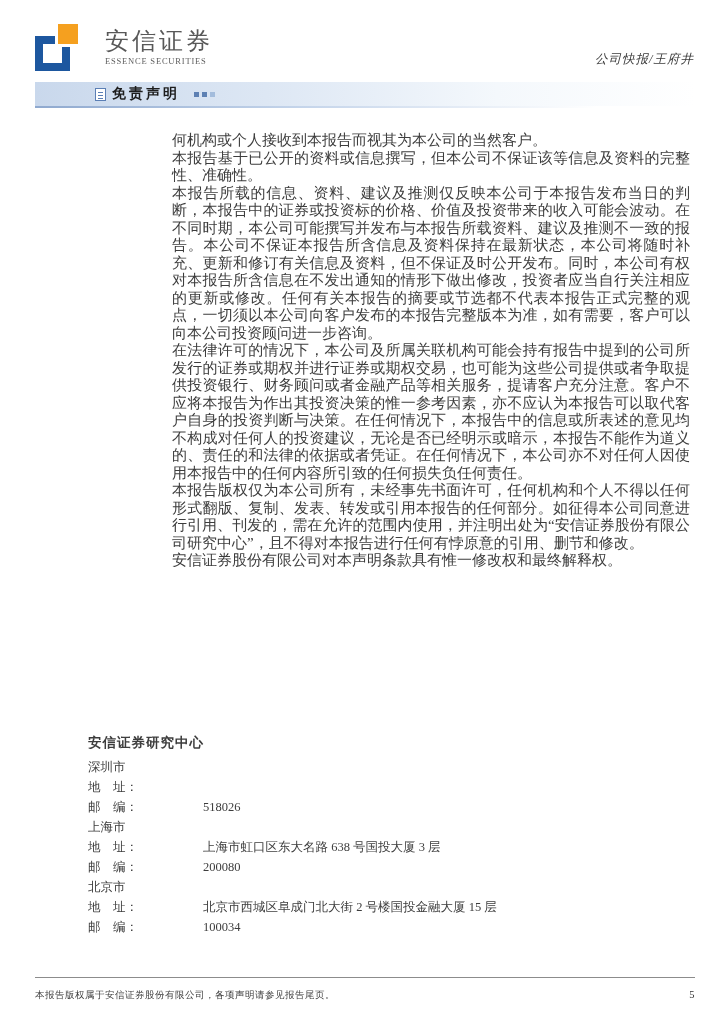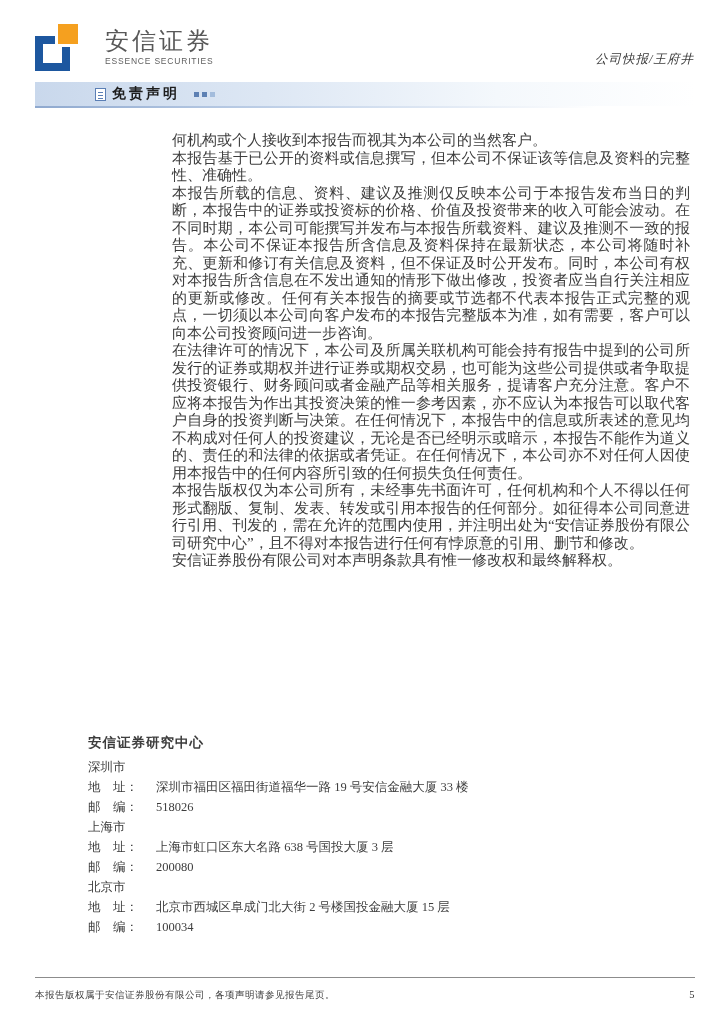--- a/index.html
+++ b/index.html
@@ -33,21 +33,21 @@
     background:#f5a01f;
     box-shadow:0 0 0 3px #ffffff;
   }
   .brand-text { margin-left:10px; padding-top:4px; }
   .brand-cn {
     font-family:"Liberation Sans", sans-serif;
     font-size:24px; line-height:26px; color:#585858;
     letter-spacing:3px; font-weight:500;
   }
   .brand-en {
-    font-family:Liberation Sans, sans-serif;
+    font-family:Liberation Serif, serif;
     font-size:8.5px; color:#5e5e5e; letter-spacing:0.8px;
     margin-top:2px;
   }
   .doc-type {
     font-size:12.5px; color:#3a3a3a; font-style:italic;
     letter-spacing:1px; padding-bottom:4px;
   }
 
   
   .section-bar {
@@ -95,21 +95,21 @@
 
   
   .research {
     position:absolute;
     left:88px; top:733px;
     width:560px;
     font-size:12.5px; line-height:20px; color:#3d3d3d;
   }
   .research-title { font-size:13.5px; font-weight:bold; margin-bottom:4px; letter-spacing:1px; }
   .office-city { font-weight:normal; }
-  .office-row { display:flex; }
+  .office-row { display:flex;gap:47px; }
   .office-label { width:68px; flex:0 0 auto; }
   .office-value { flex:1; }
 
   
   .footer {
     position:absolute;
     left:35px; right:29px; top:977px;
     border-top:1px solid #8c8c8c;
     padding-top:11px;
     display:flex; justify-content:space-between; align-items:flex-start;
@@ -155,21 +155,20 @@
     <p>安信证券股份有限公司对本声明条款具有惟一修改权和最终解释权。</p>
   </div>
 
   <div class="research">
     <div class="research-title">安信证券研究中心</div>
 
     <div class="office">
       <div class="office-city">深圳市</div>
       <div class="office-row">
         <span class="office-label">地　址：</span>
-        <span class="office-value">深圳市福田区福田街道福华一路 19 号安信金融大厦 33 楼</span>
       </div>
       <div class="office-row">
         <span class="office-label">邮　编：</span>
         <span class="office-value">518026</span>
       </div>
     </div>
 
     <div class="office">
       <div class="office-city">上海市</div>
       <div class="office-row">

